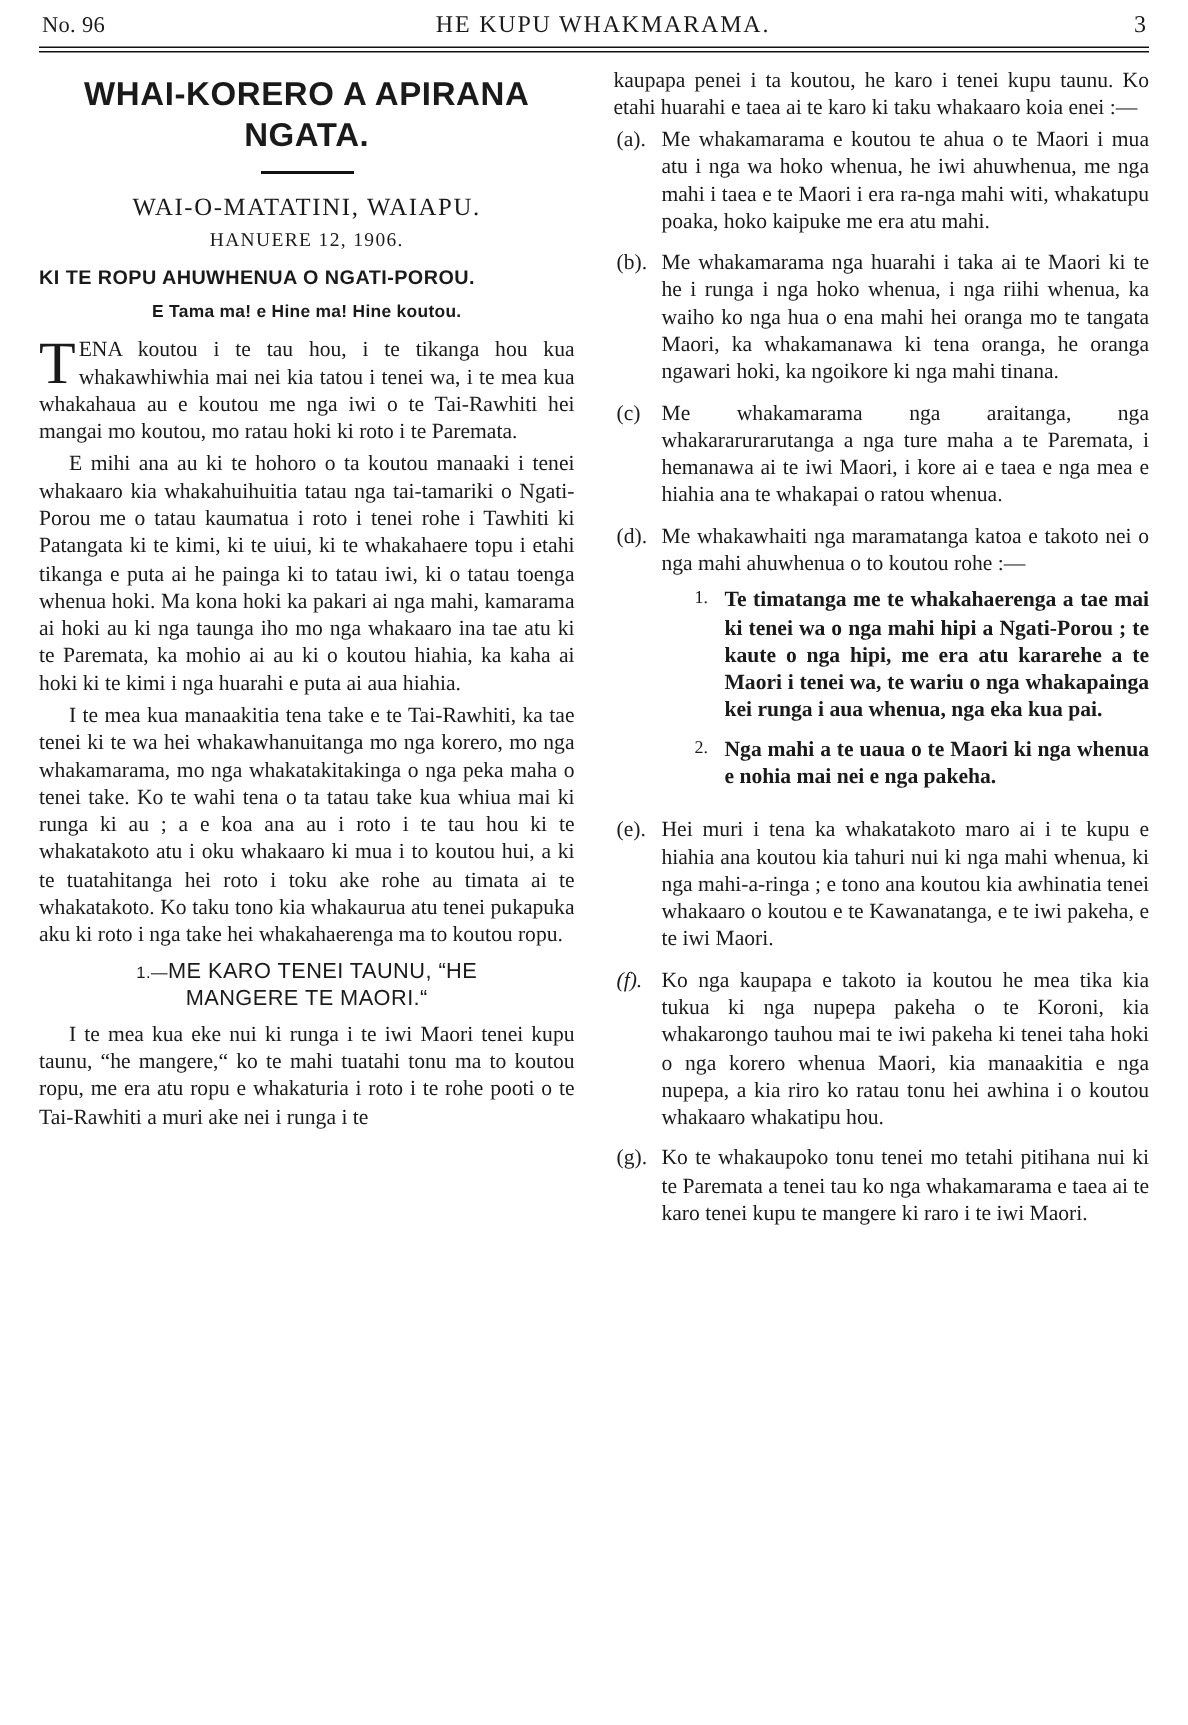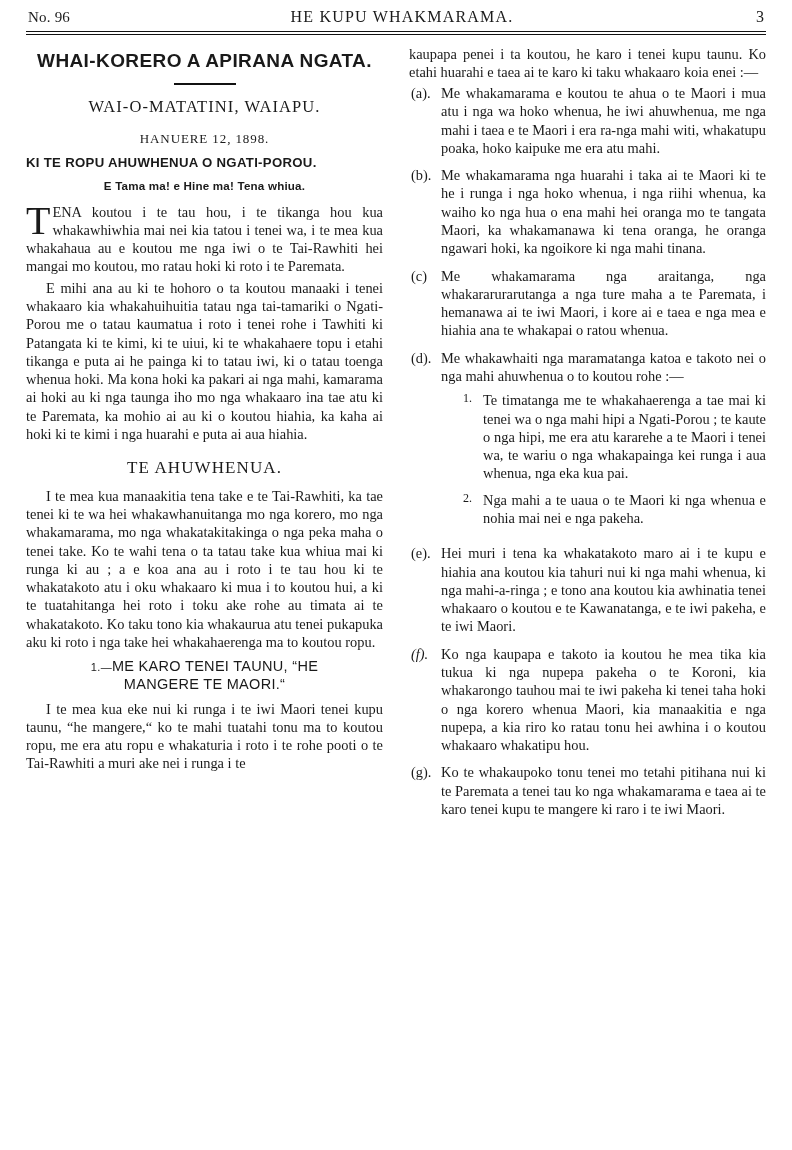--- a/index.html
+++ b/index.html
@@ -66,37 +66,37 @@
     width: 357px;
     font-size: 14.4px;
     line-height: 1.27;
     text-align: justify;
   }
   .col.left { }
   .col.right { }
 
   h1.head-article {
     font-family: "Liberation Sans", sans-serif;
-    font-size: 19px;
+    font-size: 22px;
     font-weight: bold;
     letter-spacing: .4px;
     text-align: center;
     margin: 4px 0 10px 0;
   }
   .shortrule {
     width: 62px;
     border: none;
     border-top: 2.4px solid #111;
     margin: 10px auto 12px auto;
   }
   .place {
     text-align: center;
     font-size: 16.5px;
     letter-spacing: 1.1px;
-    margin: 2px 0 13px 0;
+    margin: 2px 0 3px 0;
     font-variant: small-caps;
   }
   .date {
     text-align: center;
     font-size: 13px;
     letter-spacing: .9px;
     margin: 0 0 8px 0;
     font-variant: small-caps;
   }
   .addressee {
@@ -185,21 +185,21 @@
   .numbered > li {
     display: flex;
     margin: 0 0 8px 0;
     padding-left: 20px;
   }
   .numbered > li .marker {
     width: 20px;
     flex: 0 0 20px;
     font-size: 12px;
   }
-  .numbered > li .txt { flex: 1; text-align: justify; }
+  .numbered > li .txt { flex: 1; text-align: justify; font-weight: bold; }
 </style>
 </head>
 <body>
 
 <div class="page">
 
   <div class="masthead">
     <div class="issue">No. 96</div>
     <div class="title">HE KUPU WHAKMARAMA.</div>
     <div class="pageno">3</div>
@@ -208,29 +208,28 @@
   <hr class="rule2">
 
   <div class="columns">
 
     <div class="col left">
 
       <h1 class="head-article">WHAI-KORERO A APIRANA NGATA.</h1>
       <hr class="shortrule">
 
       <div class="place">WAI-O-MATATINI, WAIAPU.</div>
-      <div class="date">HANUERE 12, 1898.</div>
+      <div class="date">HANUERE 12, 1906.</div>
       <div class="addressee">KI TE ROPU AHUWHENUA O NGATI-POROU.</div>
-      <div class="salute">E Tama ma! e Hine ma! Tena whiua.</div>
+      <div class="salute">E Tama ma! e Hine ma! Hine koutou.</div>
 
       <p class="dropcap"><span class="dropcap-letter">T</span><span>ENA koutou i te tau hou, i te tikanga hou kua whakawhiwhia mai nei kia tatou i tenei wa, i te mea kua whakahaua au e koutou me nga iwi o te Tai-Rawhiti hei mangai mo koutou, mo ratau hoki ki roto i te Paremata.</span></p>
 
       <p class="body">E mihi ana au ki te hohoro o ta koutou manaaki i tenei whakaaro kia whakahuihuitia tatau nga tai-tamariki o Ngati-Porou me o tatau kaumatua i roto i tenei rohe i Tawhiti ki Patangata ki te kimi, ki te uiui, ki te whakahaere topu i etahi tikanga e puta ai he painga ki to tatau iwi, ki o tatau toenga whenua hoki.   Ma kona hoki ka pakari ai nga mahi, kamarama ai hoki au ki nga taunga iho mo nga whakaaro ina tae atu ki te Paremata, ka mohio ai au ki o koutou hiahia, ka kaha ai hoki ki te kimi i nga huarahi e puta ai aua hiahia.</p>
 
-      <h2 class="section">TE AHUWHENUA.</h2>
 
       <p class="body">I te mea kua manaakitia tena take e te Tai-Rawhiti, ka tae tenei ki te wa hei whakawhanuitanga mo nga korero, mo nga whakamarama, mo nga whakatakitakinga o nga peka maha o tenei take.   Ko te wahi tena o ta tatau take kua whiua mai ki runga ki au ; a e koa ana au i roto i te tau hou ki te whakatakoto atu i oku whakaaro ki mua i to koutou hui, a ki te tuatahitanga hei roto i toku ake rohe au timata ai te whakatakoto.   Ko taku tono kia whakaurua atu tenei pukapuka aku ki roto i nga take hei whakahaerenga ma to koutou ropu.</p>
 
       <h3 class="subsection"><span class="num">1.—</span><span>ME KARO TENEI TAUNU, “HE</span><br><span>MANGERE TE MAORI.“</span></h3>
 
       <p class="body">I te mea kua eke nui ki runga i te iwi Maori tenei kupu taunu, “he mangere,“ ko te mahi tuatahi tonu ma to koutou ropu, me era atu ropu e whakaturia i roto i te rohe pooti o te Tai-Rawhiti a muri ake nei i runga i te</p>
 
     </div>
 
     <div class="col right">

